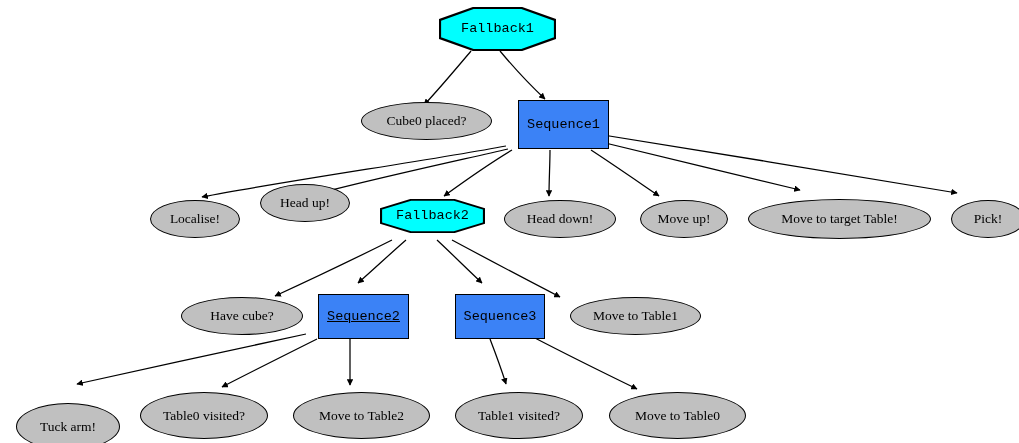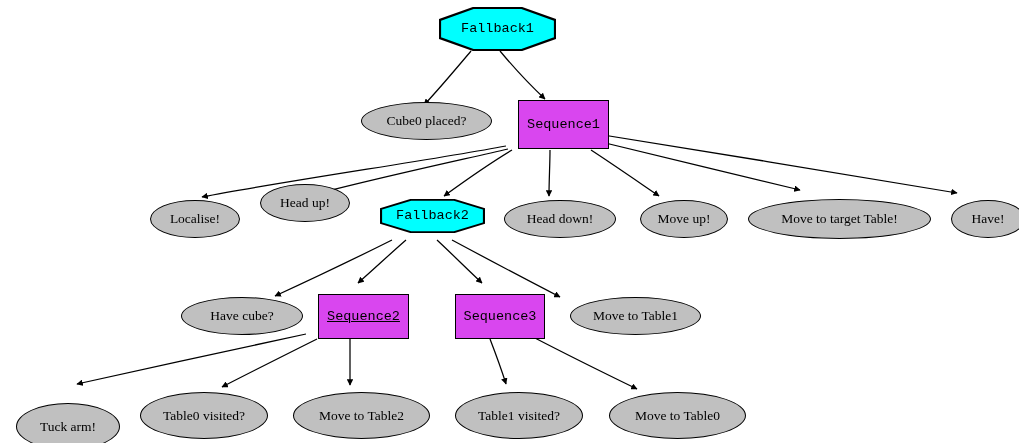--- a/index.html
+++ b/index.html
@@ -44,21 +44,21 @@
     background: #c0c0c0;
     border: 1.4px solid #000000;
     border-radius: 50%;
   }
   .node.ellipse .label {
     font-family: "Liberation Serif", serif;
     font-size: 13.5px;
   }
   
   .node.rect {
-    background: #d946ef;
+    background: #3b82f6;
     border: 1.6px solid #000000;
   }
   .node.rect .label {
     font-family: "Liberation Mono", monospace;
     font-size: 13.5px;
   }
   
   .node.octagon {
     background: transparent;
     border: none;
@@ -137,21 +137,21 @@
       <div class="node ellipse" style="left: 492px; top: 200px; width: 112px; height: 38px;">
         <span class="label">Head down!</span>
       </div>
       <div class="node ellipse" style="left: 628px; top: 200px; width: 88px; height: 38px;">
         <span class="label">Move up!</span>
       </div>
       <div class="node ellipse" style="left: 736px; top: 199px; width: 183px; height: 40px;">
         <span class="label">Move to target Table!</span>
       </div>
       <div class="node ellipse" style="left: 939px; top: 200px; width: 74px; height: 38px;">
-        <span class="label">Have!</span>
+        <span class="label">Pick!</span>
       </div>
       <div class="node ellipse" style="left: 169px; top: 297px; width: 122px; height: 38px;">
         <span class="label">Have cube?</span>
       </div>
       <div class="node rect" style="left: 306px; top: 294px; width: 91px; height: 45px; text-decoration: underline;">
         <span class="label">Sequence2</span>
       </div>
       <div class="node rect" style="left: 443px; top: 294px; width: 90px; height: 45px;">
         <span class="label">Sequence3</span>
       </div>

